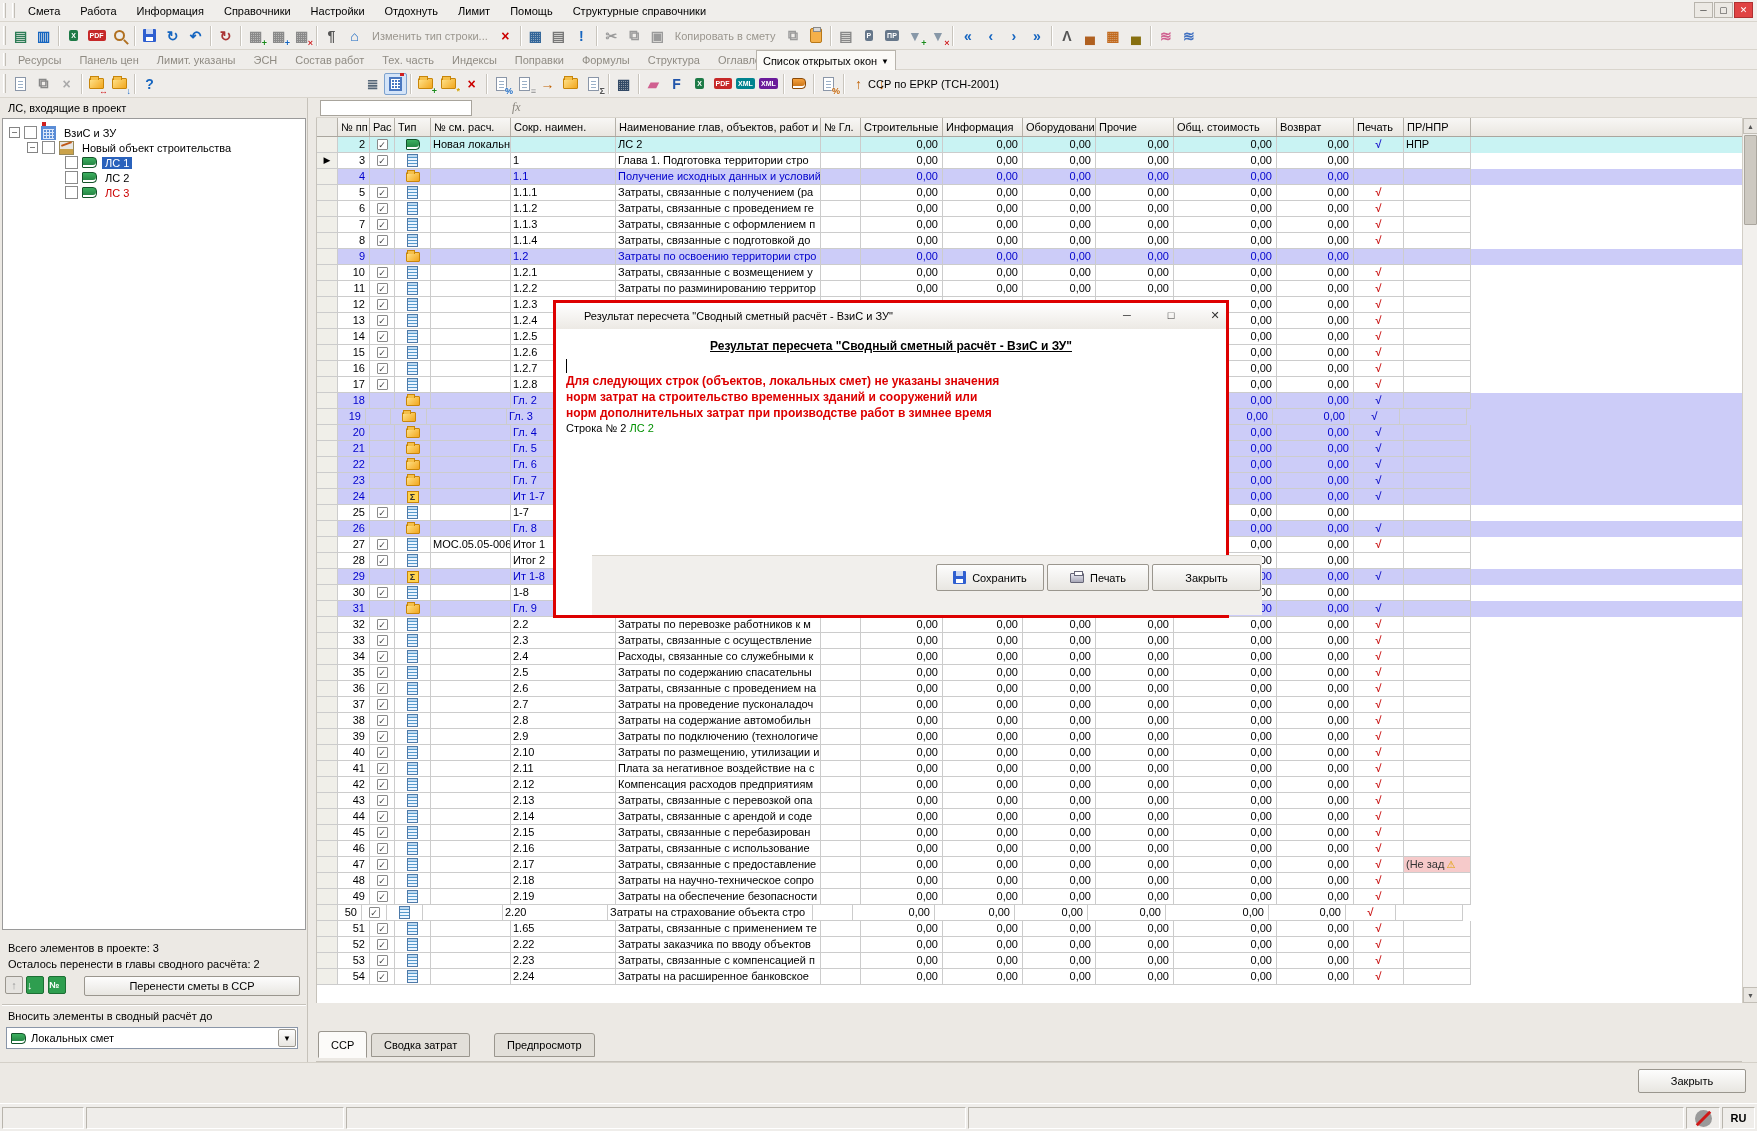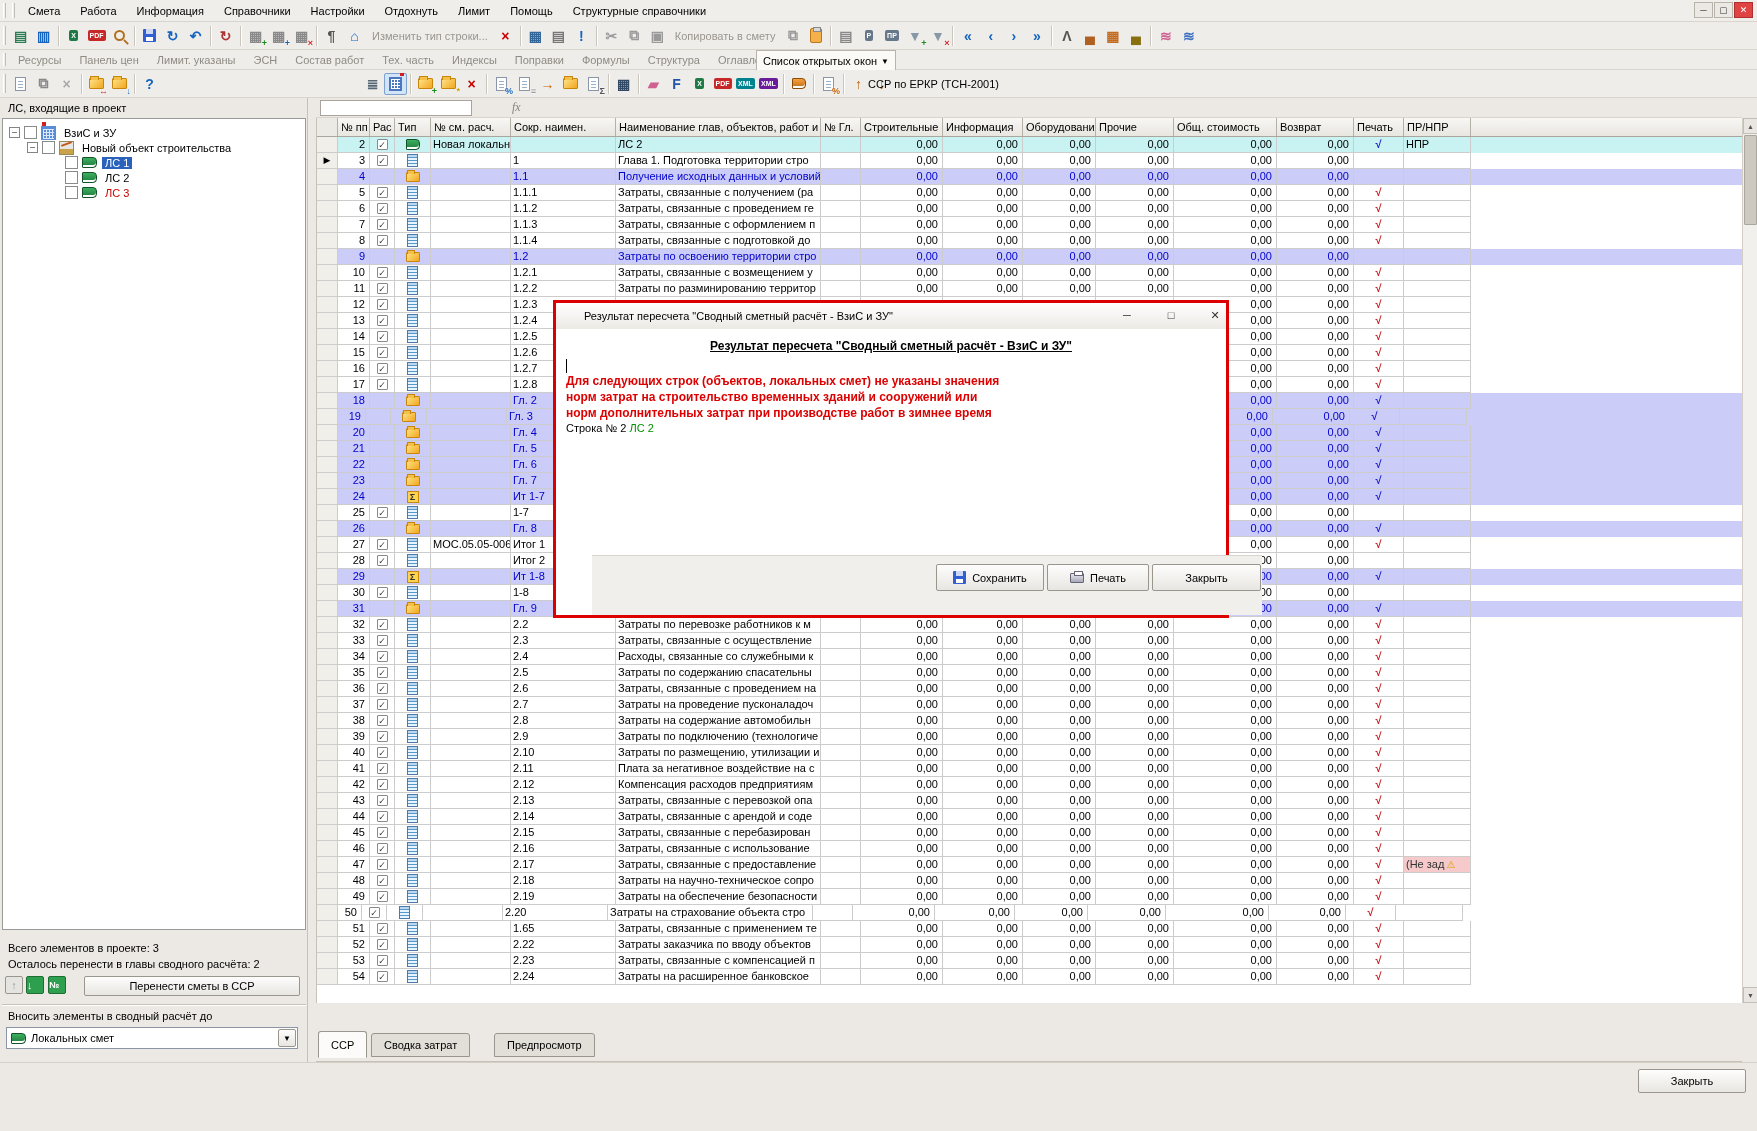--- a/index.html
+++ b/index.html
@@ -1735,20 +1735,30 @@
 
   <div class="tabsrow" id="tabsrow">
       <div class="btab active" style="left: 2px;">ССР</div>
       <div class="btab" style="left: 55px;">Сводка затрат</div>
       <div class="btab" style="left: 178px;">Предпросмотр</div>
     </div>
 
   <div class="bottomstrip">
     <div class="closebtn btn3d">Закрыть</div>
   </div>
+  <div class="statusbar">
+    <div class="scell" style="left:2px; width:82px;"></div>
+    <div class="scell" style="left:86px; width:258px;"></div>
+    <div class="scell" style="left:346px; width:620px;"></div>
+    <div class="scell" style="left:968px; width:716px;"></div>
+    <div class="scell" style="left:1686px; width:34px;">
+        <div class="mute"></div>
+      </div>
+    <div class="scell rulabel" style="left:1722px; width:33px;">RU</div>
+  </div>
 
   <div id="dialog">
     <div class="dtitle">
       <span>Результат пересчета "Сводный сметный расчёт - ВзиС и ЗУ"</span>
     </div>
     <div class="dwbtn" style="left:556px">─</div>
     <div class="dwbtn" style="left:600px">□</div>
     <div class="dwbtn" style="left:644px">✕</div>
     <div class="dheading">Результат пересчета "Сводный сметный расчёт - ВзиС и ЗУ"</div>
     <div class="dcaret"></div>

